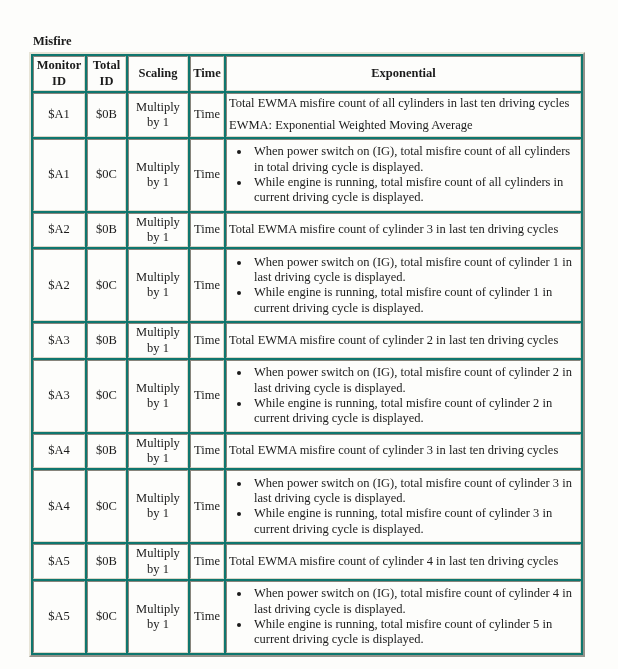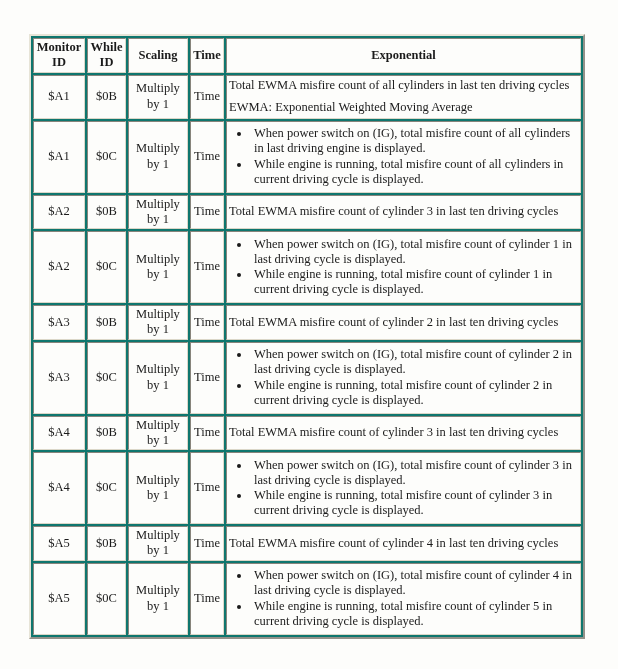--- a/index.html
+++ b/index.html
@@ -66,33 +66,34 @@
   }
   td.desc li {
     margin: 0;
     padding-left: 3px;
   }
 </style>
 </head>
 <body>
 
 <div class="page">
+  <div class="doc-title">Misfire</div>
 
   <table class="data-table">
     <colgroup>
       <col style="width:52px">
       <col style="width:39px">
       <col style="width:60px">
       <col style="width:34px">
       <col>
     </colgroup>
     <thead>
       <tr id="header-row">
           <th>Monitor ID</th>
-          <th>While ID</th>
+          <th>Total ID</th>
           <th>Scaling</th>
           <th>Time</th>
           <th>Exponential</th>
         </tr>
     </thead>
     <tbody id="table-body">
         <tr class="row-paragraphs">
           <td class="c">$A1</td>
           <td class="c">$0B</td>
           <td class="c">Multiply by 1</td>
@@ -102,21 +103,21 @@
             <p>EWMA: Exponential Weighted Moving Average</p>
           </td>
         </tr>
         <tr class="row-bullets">
           <td class="c">$A1</td>
           <td class="c">$0C</td>
           <td class="c">Multiply by 1</td>
           <td class="c">Time</td>
           <td class="desc">
             <ul>
-              <li>When power switch on (IG), total misfire count of all cylinders in last driving engine is displayed.</li>
+              <li>When power switch on (IG), total misfire count of all cylinders in total driving cycle is displayed.</li>
               <li>While engine is running, total misfire count of all cylinders in current driving cycle is displayed.</li>
             </ul>
           </td>
         </tr>
         <tr class="row-text">
           <td class="c">$A2</td>
           <td class="c">$0B</td>
           <td class="c">Multiply by 1</td>
           <td class="c">Time</td>
           <td class="desc">

